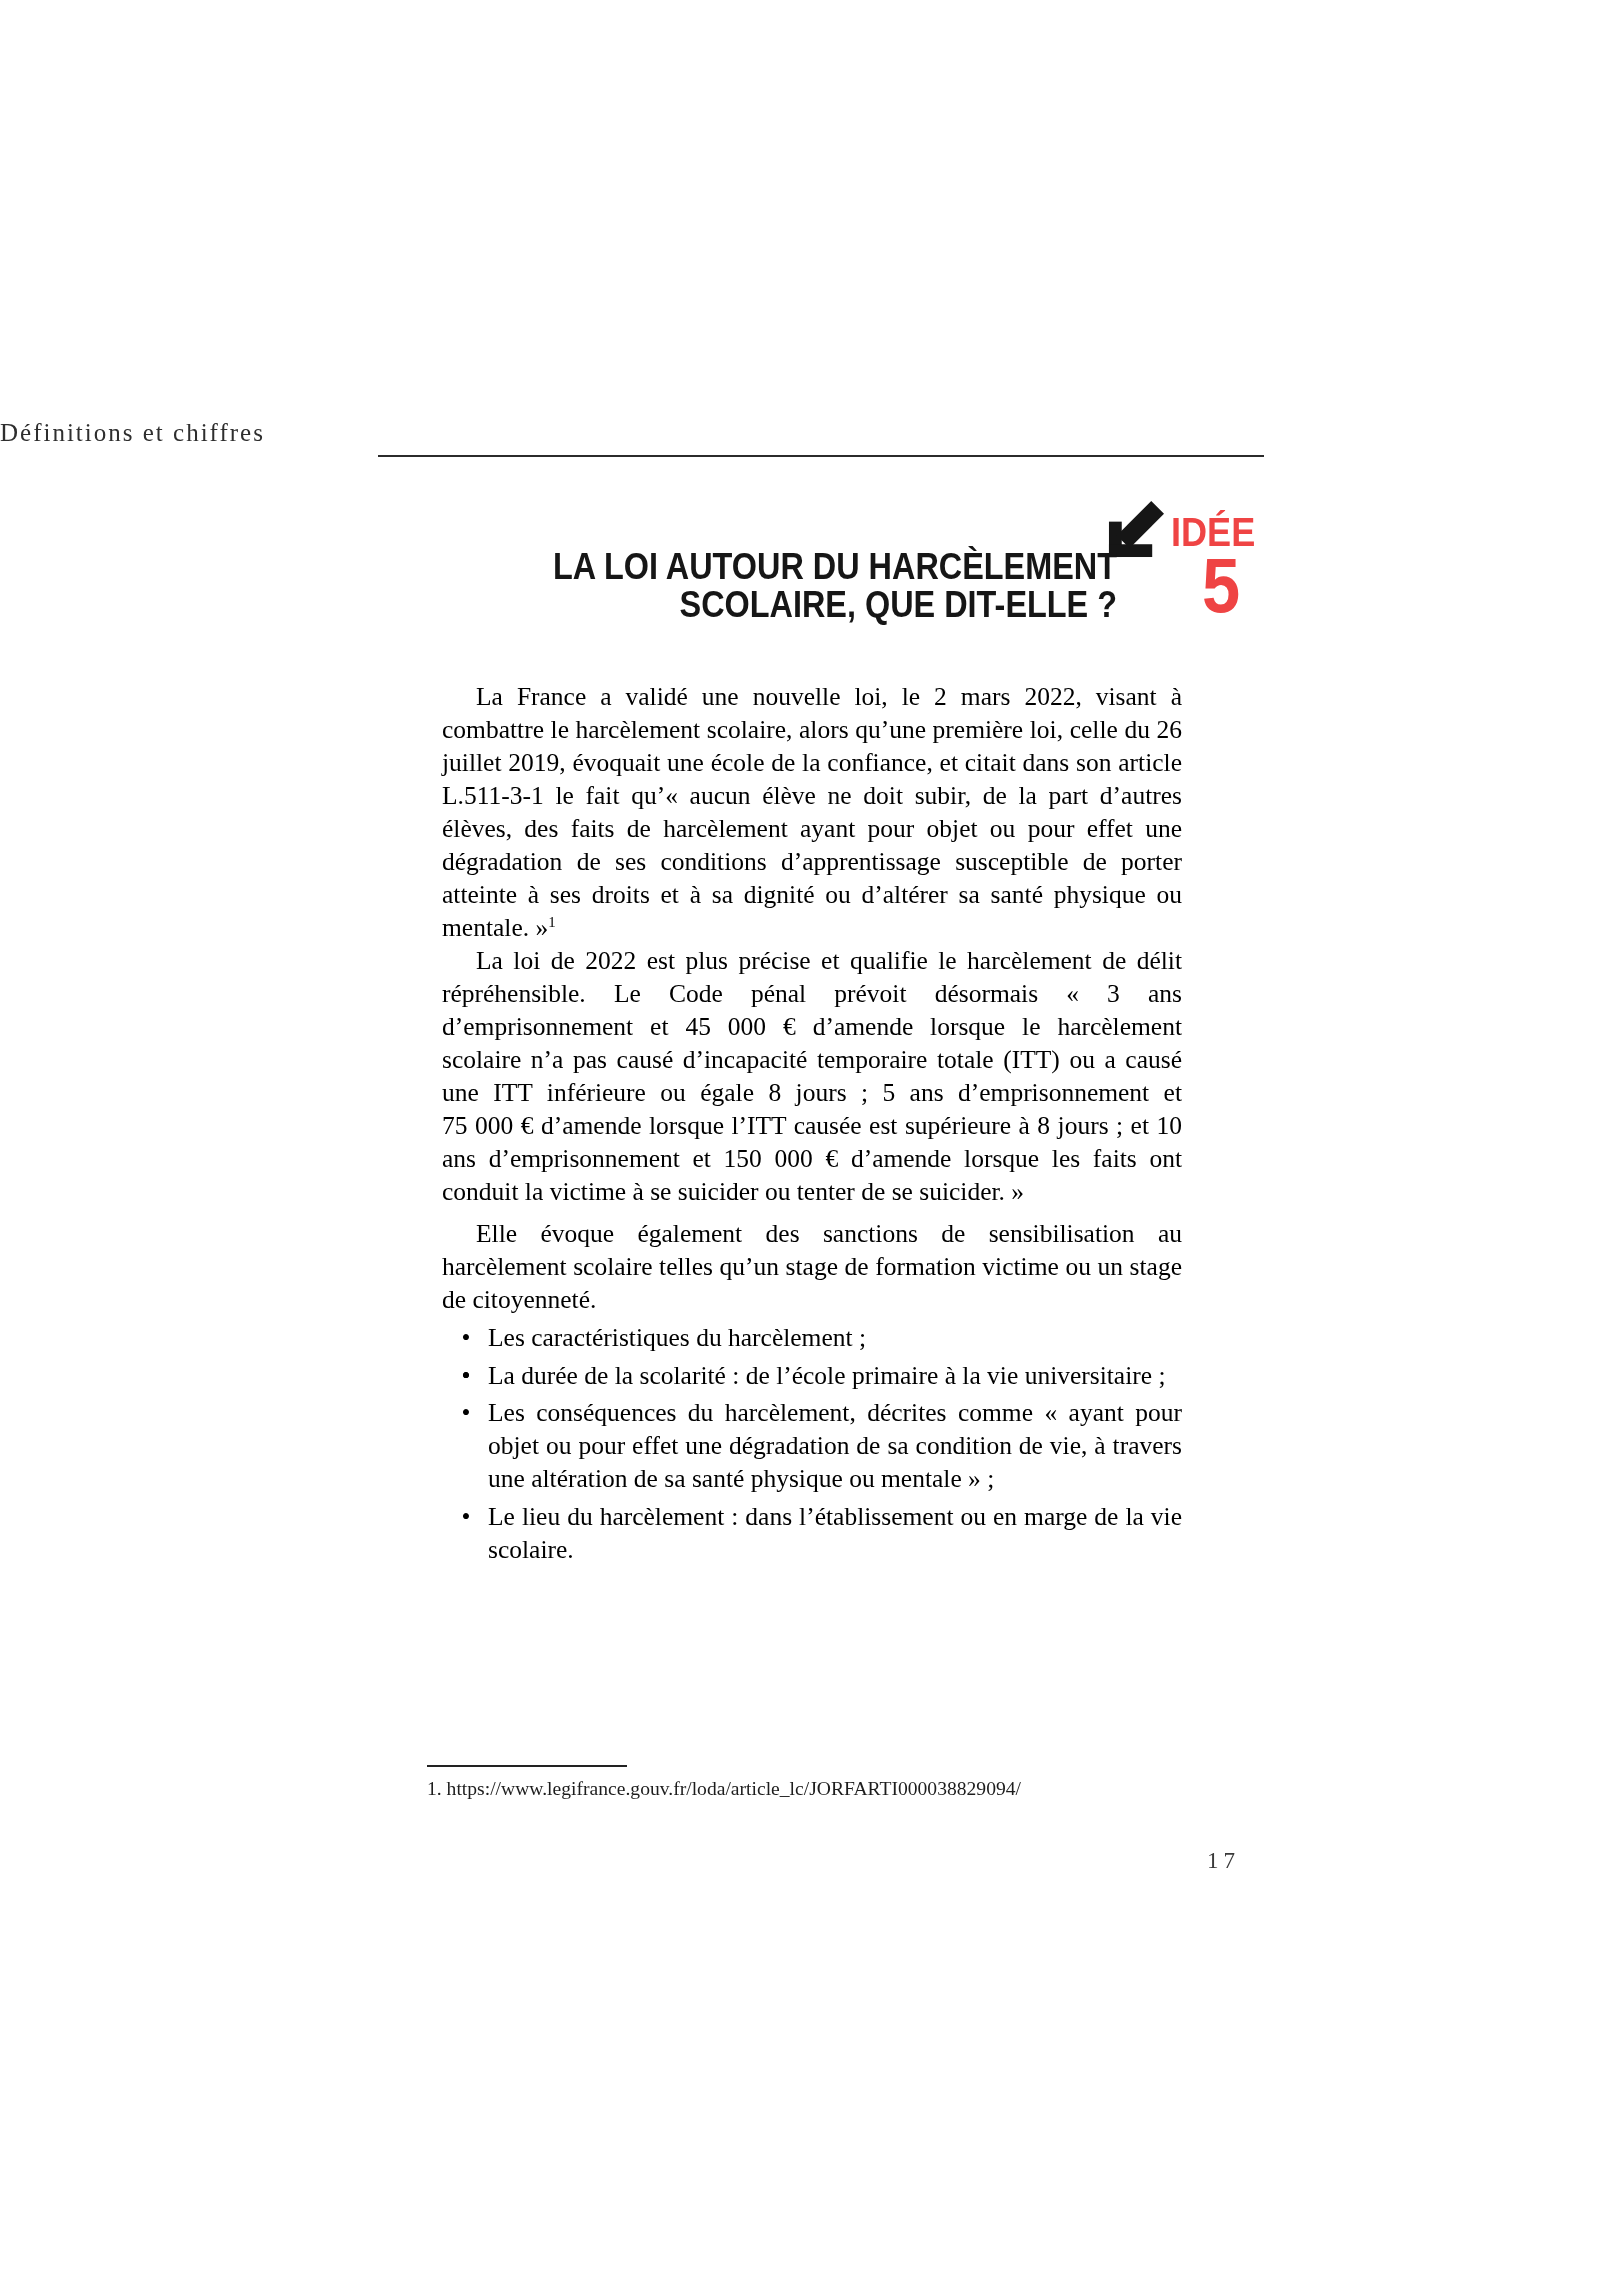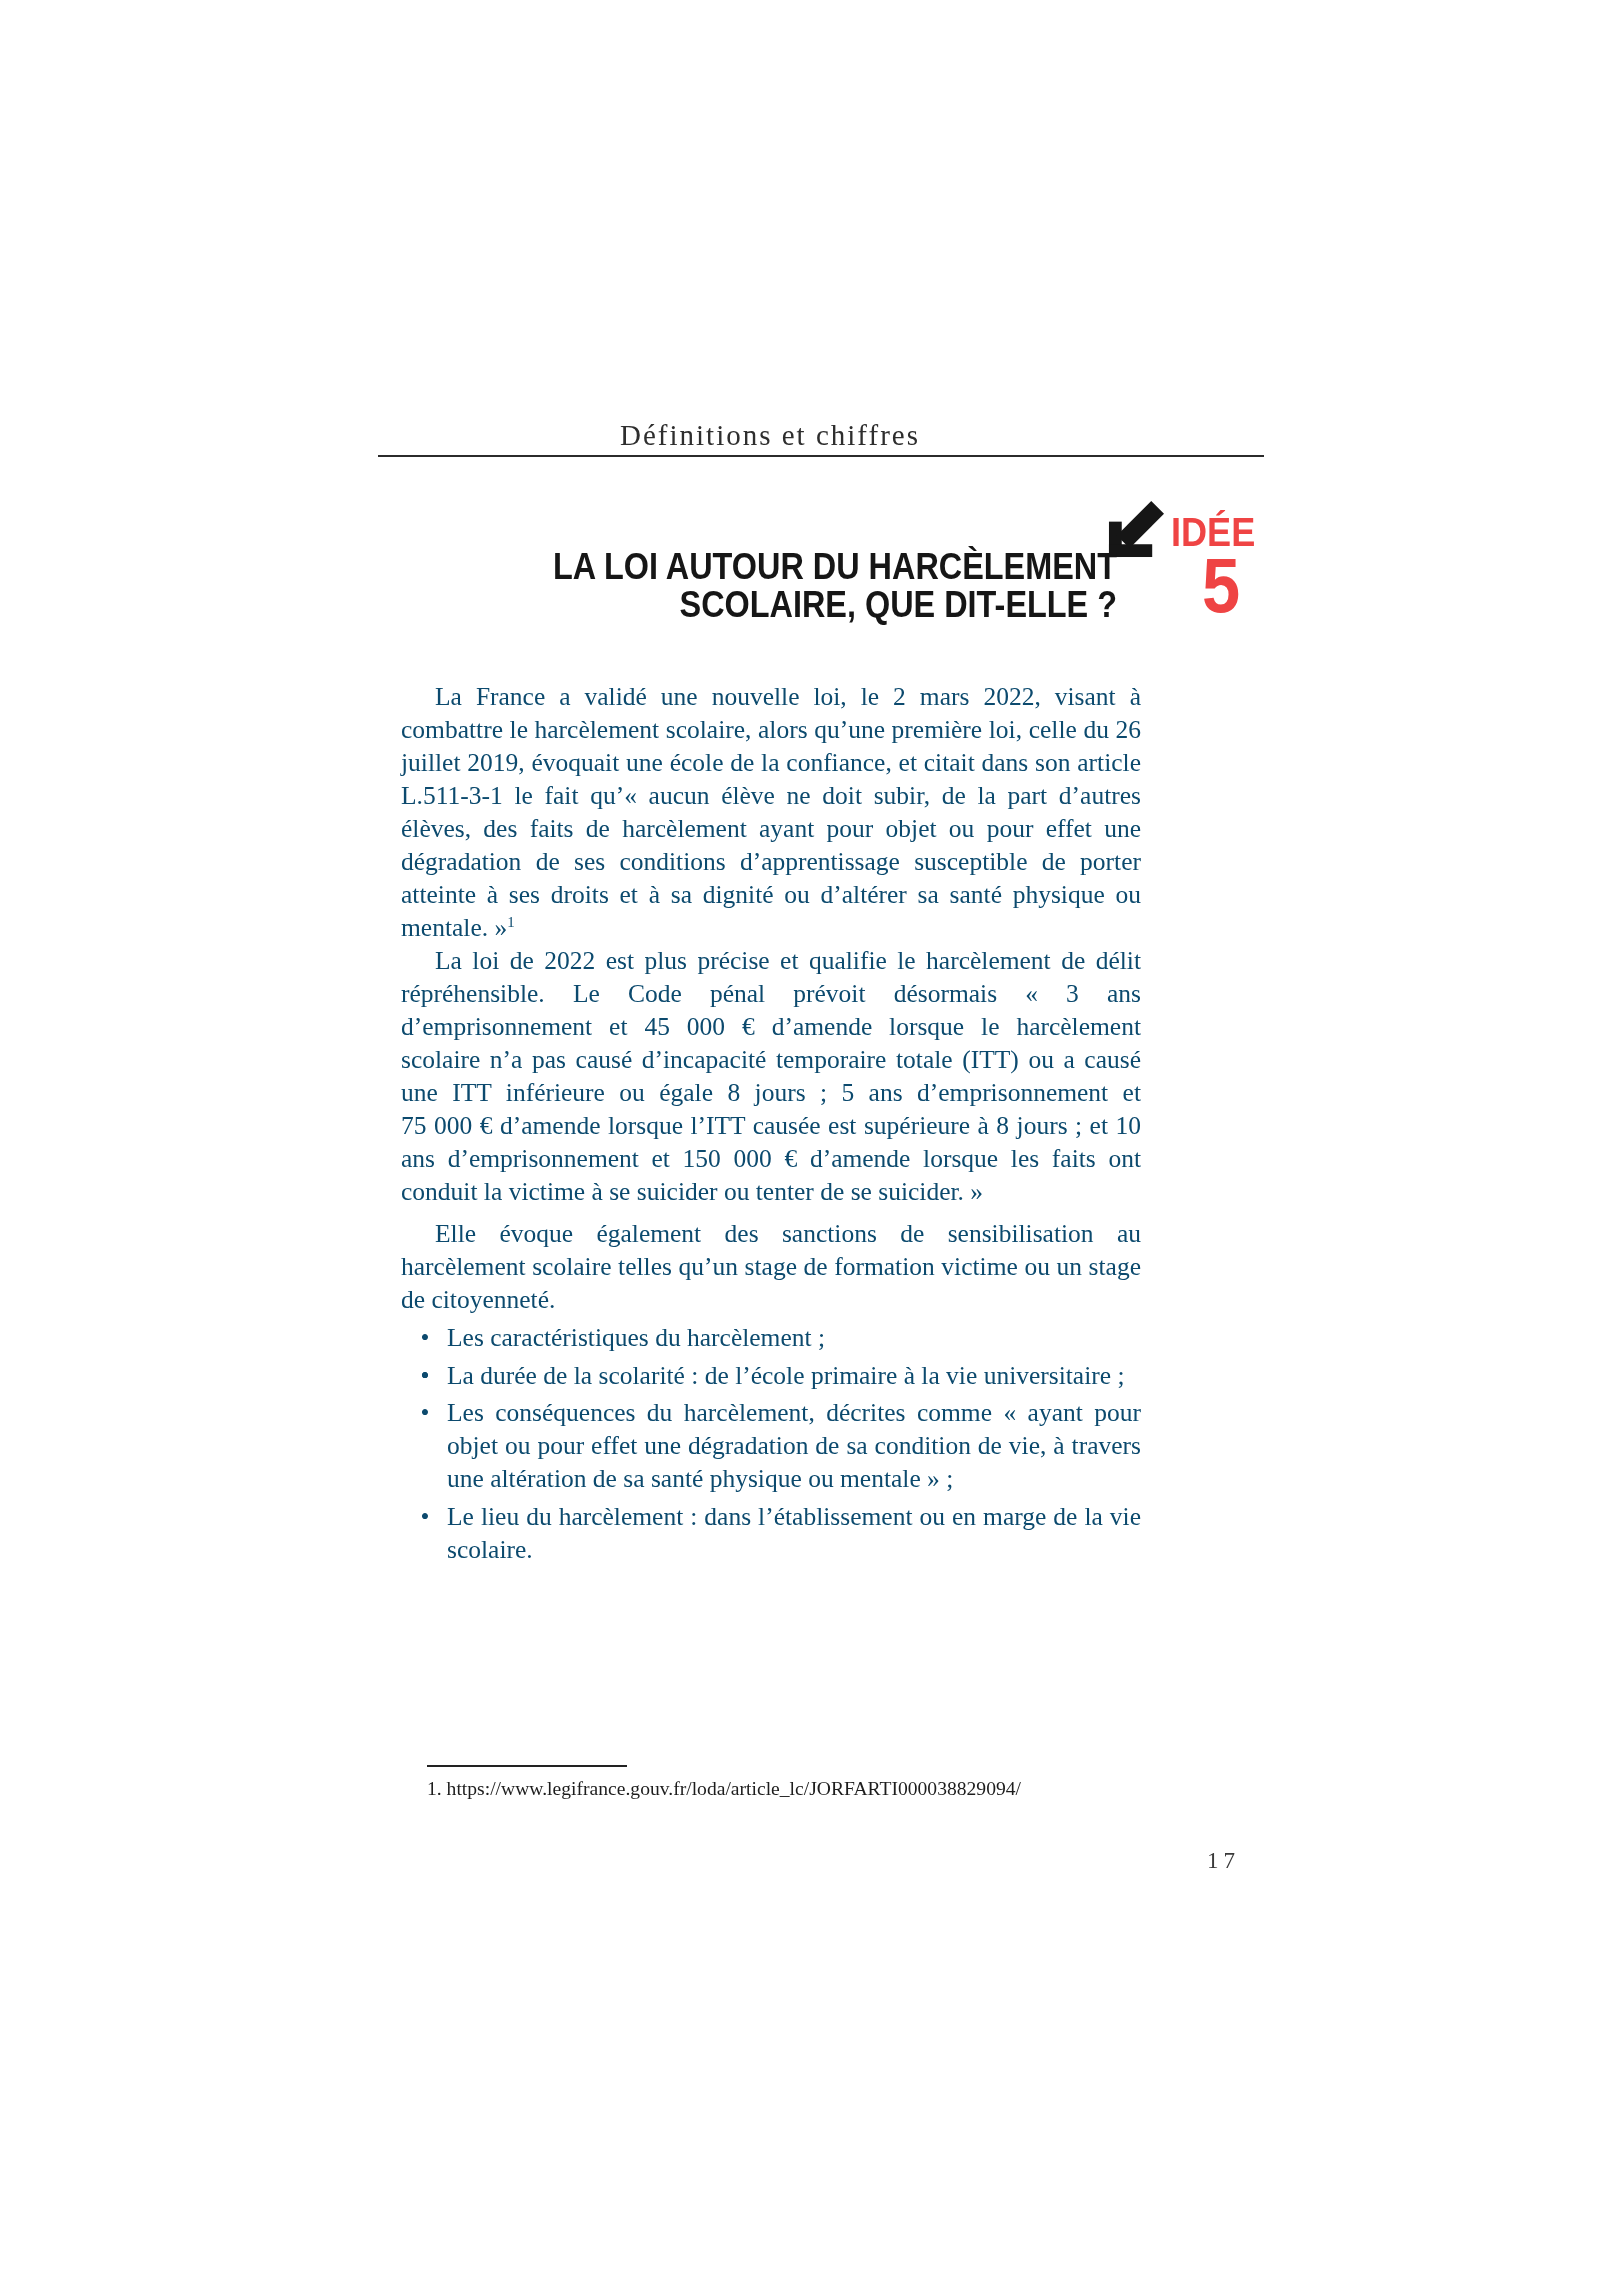--- a/index.html
+++ b/index.html
@@ -1,35 +1,35 @@
 <!DOCTYPE html>
 <html><head>
 <meta charset="utf-8">
 <style>
   html,body{margin:0;padding:0;background:#ffffff;}
   body{width:1620px;height:2293px;font-family:"Liberation Serif",serif;color:#1d1d1d;}
   .page{position:relative;width:1620px;height:2293px;background:#ffffff;overflow:hidden;}
 
-  .running-header{position:absolute;top:419px;left:0;width:1540px;text-align:center;
-    font-size:29px;letter-spacing:2px;color:#2e2e2e;}
+  .running-header{position:absolute;top:419px;left:0;width:1540px;
+    font-size:25px;letter-spacing:2px;color:#2e2e2e;}
   .header-rule{position:absolute;top:455px;left:378px;width:886px;height:2px;background:#2b2b2b;}
 
   .title-block{position:absolute;top:548px;left:377px;width:740px;text-align:right;
     font-family:"Liberation Sans",sans-serif;font-weight:700;font-size:36px;line-height:38px;
     color:#161616;transform:scaleX(.9);transform-origin:100% 0;}
 
   .idea-badge{position:absolute;top:495px;left:1104px;width:196px;height:147px;color:#ef4444;}
   .arrow-icon{position:absolute;top:5.9px;left:2px;width:59px;height:57px;}
   .idea-label{position:absolute;top:15.7px;left:67px;font-family:"Liberation Sans",sans-serif;
     font-weight:700;font-size:41px;line-height:43px;transform:scaleX(.88);transform-origin:0 0;}
   .idea-number{position:absolute;top:49px;left:98px;font-family:"Liberation Sans",sans-serif;
     font-weight:700;font-size:78px;line-height:82px;transform:scaleX(.88);transform-origin:0 0;}
 
-  .body-col{position:absolute;top:680px;left:401px;width:740px;font-size:25.5px;line-height:33px;
-    text-align:justify;color:#0c4a6e;}
+  .body-col{position:absolute;top:680px;left:442px;width:740px;font-size:25.5px;line-height:33px;
+    text-align:justify;color:#000000;}
   .body-col p{margin:0;text-indent:34px;}
   .body-col p.space-before{margin-top:8.8px;}
   sup.fn-ref{font-size:58%;line-height:0;vertical-align:super;}
 
   ul.points{list-style:none;margin:3.9px 0 0 0;padding:0 0 0 46px;}
   ul.points li{position:relative;margin-top:4.9px;}
   .bullet{position:absolute;left:-26.5px;top:0;text-indent:0;}
 
   .footnote-rule{position:absolute;top:1765px;left:427px;width:200px;height:2px;background:#222222;}
   .footnote{position:absolute;top:1778px;left:427px;width:765px;font-size:19.6px;color:#1d1d1d;}

